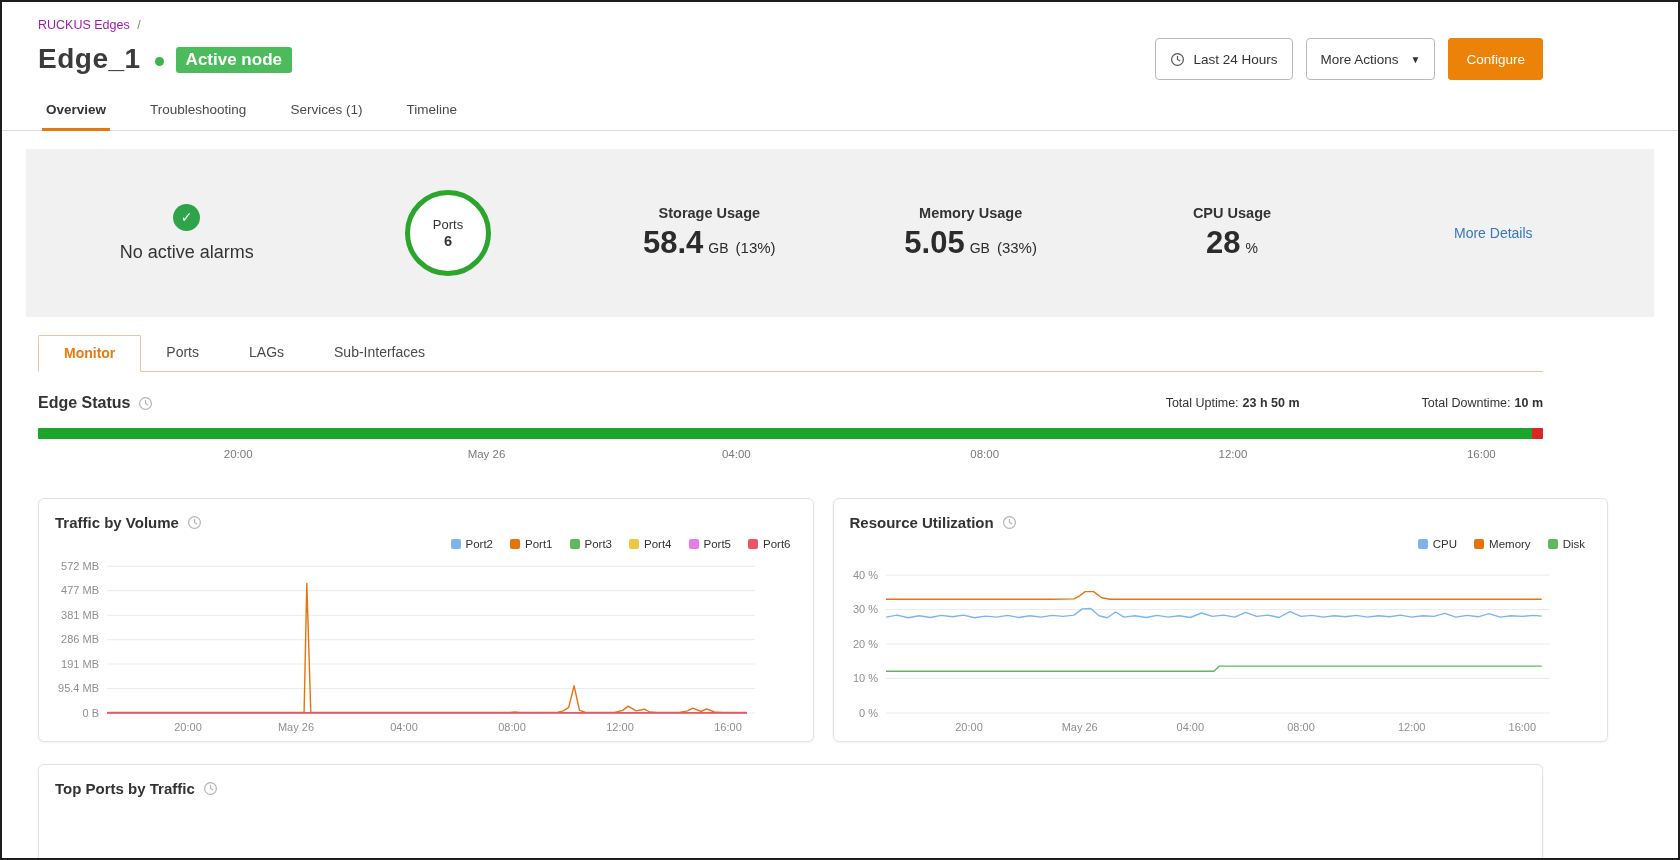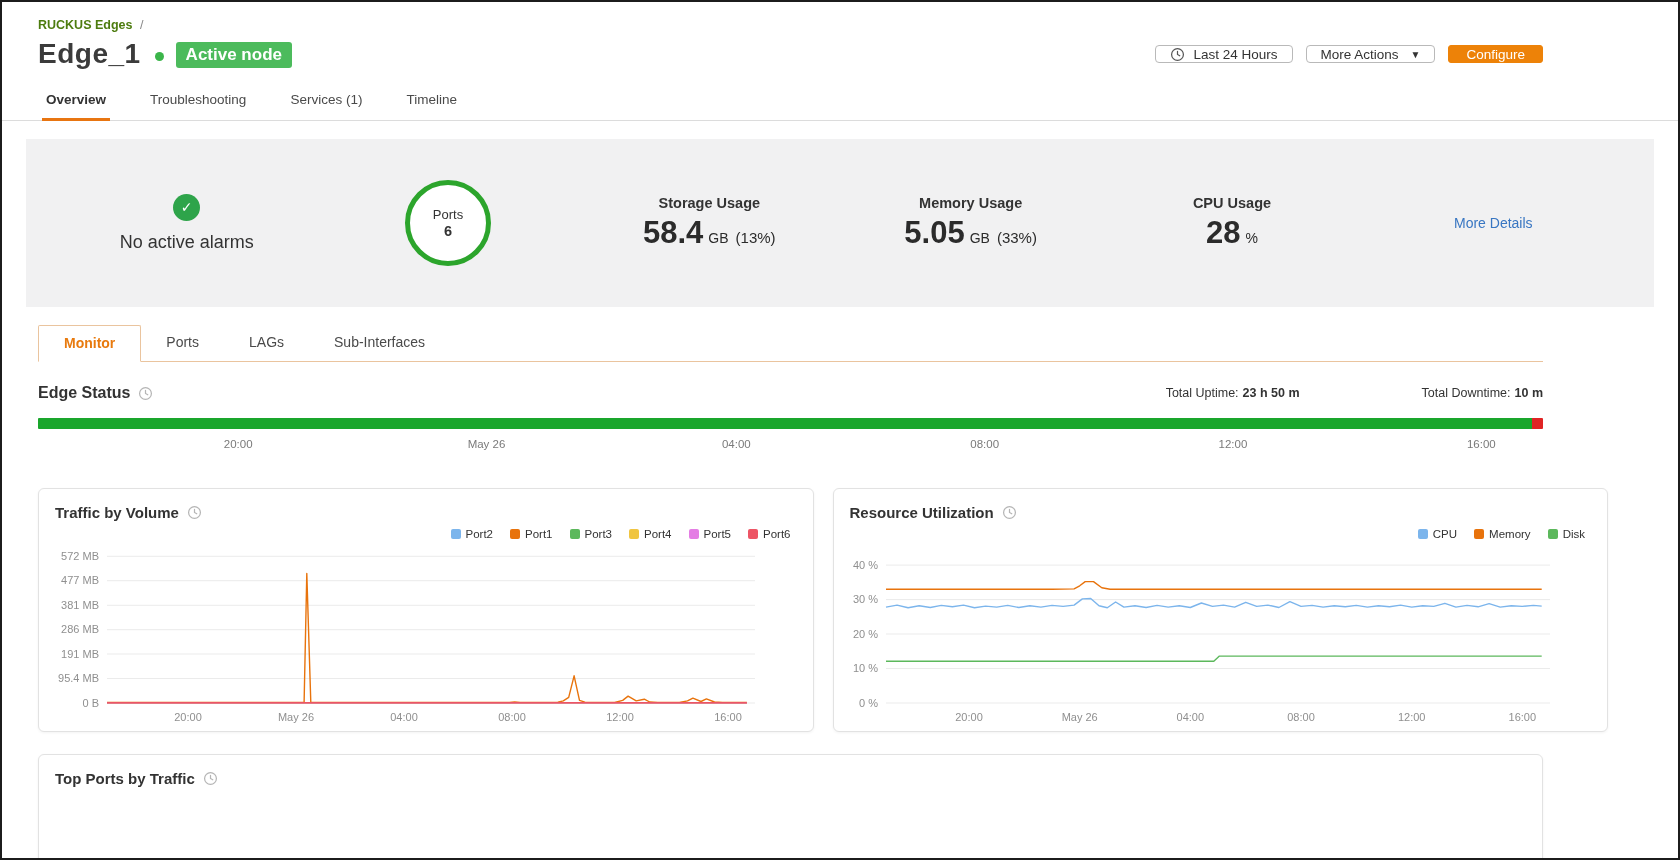--- a/index.html
+++ b/index.html
@@ -2,28 +2,28 @@
 <html><head>
 <meta charset="utf-8">
 <style>
   * { box-sizing: border-box; margin: 0; padding: 0; }
   body { font-family: "Liberation Sans", "DejaVu Sans", sans-serif; background: #fff; color: #333; }
   .frame { width: 1680px; height: 860px; border: 2px solid #1c1c1c; background: #fff; overflow: hidden; position: relative; }
 
   
   .topbar { padding-top: 16px; }
   .breadcrumb { margin-left: 36px; font-size: 12.5px; }
-  .breadcrumb .crumb { color: #4d7c0f; cursor: pointer; font-weight: bold; }
+  .breadcrumb .crumb { color: #a21caf; cursor: pointer; }
   .breadcrumb .sep { color: #888; margin-left: 4px; }
   .title-row { margin: 6px 36px 0 36px; display: flex; align-items: center; }
   .page-title { font-size: 28px; font-weight: bold; color: #3b3b3b; letter-spacing: 0.5px; }
   .status-dot { width: 9px; height: 9px; border-radius: 50%; background: #3bb54a; margin: 4px 12px 0 14px; }
   .badge { background: #4cbb5c; color: #fff; font-size: 17px; font-weight: bold; padding: 3px 10px; border-radius: 3px; margin-top: 2px; }
   .header-actions { margin-left: auto; margin-right: 99px; display: flex; gap: 13px; align-items: center; }
-  .btn { height: 18px; display: inline-flex; align-items: center; gap: 8px; padding: 0 14px; background: #fff;
+  .btn { height: 42px; display: inline-flex; align-items: center; gap: 8px; padding: 0 14px; background: #fff;
          border: 1px solid #b9b9b9; border-radius: 4px; font-size: 13.5px; color: #333; cursor: pointer; font-family: inherit; }
   .btn .caret { font-size: 10px; margin-left: 4px; }
   .btn-primary { background: #ed8208; border: 1px solid #ed8208; color: #fff; border-radius: 3px; padding: 0 17px; }
 
   .tabs-wrap { margin-top: 22px; border-bottom: 1px solid #dcdcdc; padding-left: 40px; display: flex; gap: 36px; }
   .tab { padding: 0 4px 13px 4px; font-size: 13.5px; color: #4a4a4a; cursor: pointer; position: relative; }
   .tab.active { color: #333; font-weight: bold; }
   .tab.active::after { content: ""; position: absolute; left: 0; right: 0; bottom: -1px; height: 3px; background: #e87511; }
 
   

